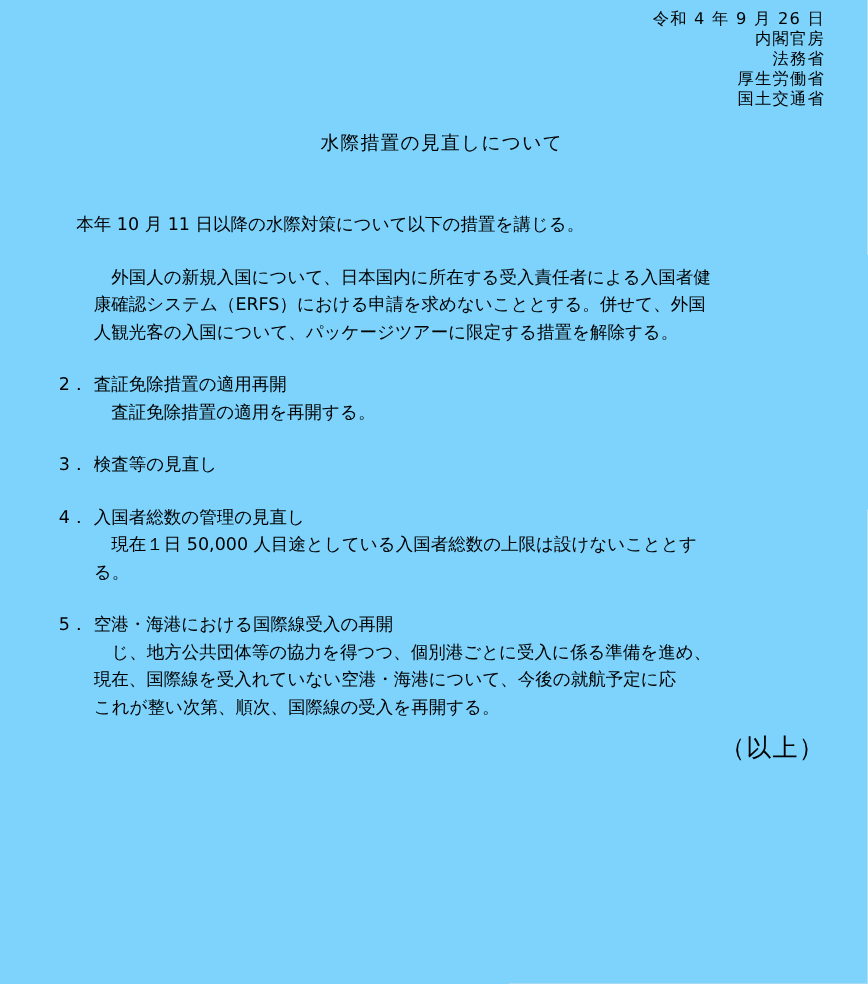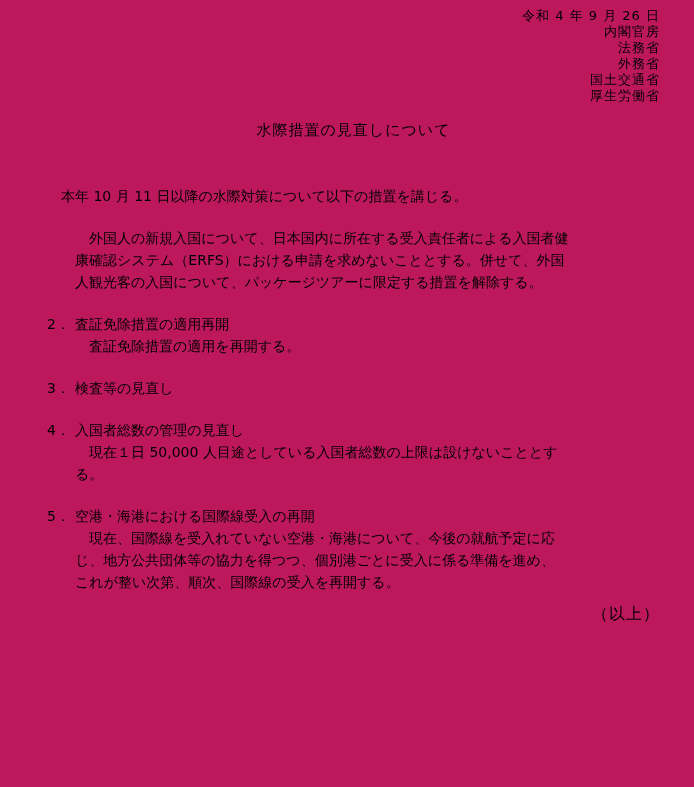--- a/index.html
+++ b/index.html
@@ -1,19 +1,19 @@
 <!DOCTYPE html>
 <html><head>
 <meta charset="utf-8">
 <style>
   html, body { margin: 0; padding: 0; background: #e8e8e8; }
   .page {
     width: 694px;
     height: 787px;
-    background: #be185d;
+    background: #7dd3fc;
     box-sizing: border-box;
     padding: 8px 34px 0 47px;
     font-family: "DejaVu Sans", sans-serif;
     color: #000000;
     overflow: hidden;
   }
   .doc-header {
     text-align: right;
     font-size: 13px;
     line-height: 16px;
@@ -41,38 +41,37 @@
   .section-heading-row { white-space: nowrap; }
   .section-number {
     display: inline-block;
     width: 28px;
   }
   .section-body { margin-left: 28px; }
   .section-body .body-line { white-space: nowrap; }
   .section-body .body-line:first-child { text-indent: 14px; }
   .doc-closing {
     text-align: right;
-    font-size: 16px;
+    font-size: 20px;
     line-height: 22px;
     margin-top: 10px;
     letter-spacing: 1px;
   }
 </style>
 </head>
 <body>
 
 <div class="page">
 
   <div class="doc-header">
     <div class="header-line">令和 4 年 9 月 26 日</div>
     <div class="header-line">内閣官房</div>
     <div class="header-line">法務省</div>
-    <div class="header-line">外務省</div>
+    <div class="header-line">厚生労働省</div>
     <div class="header-line">国土交通省</div>
-    <div class="header-line">厚生労働省</div>
   </div>
 
   <div class="doc-title">水際措置の見直しについて</div>
 
   <div class="doc-intro">本年 10 月 11 日以降の水際対策について以下の措置を講じる。</div>
 
   <div class="section">
     <div class="section-body">
       <div class="body-line">外国人の新規入国について、日本国内に所在する受入責任者による入国者健</div>
       <div class="body-line">康確認システム（ERFS）における申請を求めないこととする。併せて、外国</div>
@@ -103,21 +102,21 @@
       <div class="body-line">現在１日 50,000 人目途としている入国者総数の上限は設けないこととす</div>
       <div class="body-line">る。</div>
     </div>
   </div>
 
   <div class="section">
     <div class="section-heading-row">
       <span class="section-number">5．</span><span>空港・海港における国際線受入の再開</span>
     </div>
     <div class="section-body">
+      <div class="body-line">じ、地方公共団体等の協力を得つつ、個別港ごとに受入に係る準備を進め、</div>
       <div class="body-line">現在、国際線を受入れていない空港・海港について、今後の就航予定に応</div>
-      <div class="body-line">じ、地方公共団体等の協力を得つつ、個別港ごとに受入に係る準備を進め、</div>
       <div class="body-line">これが整い次第、順次、国際線の受入を再開する。</div>
     </div>
   </div>
 
   <div class="doc-closing">（以上）</div>
 
 </div>
 
 </body></html>

